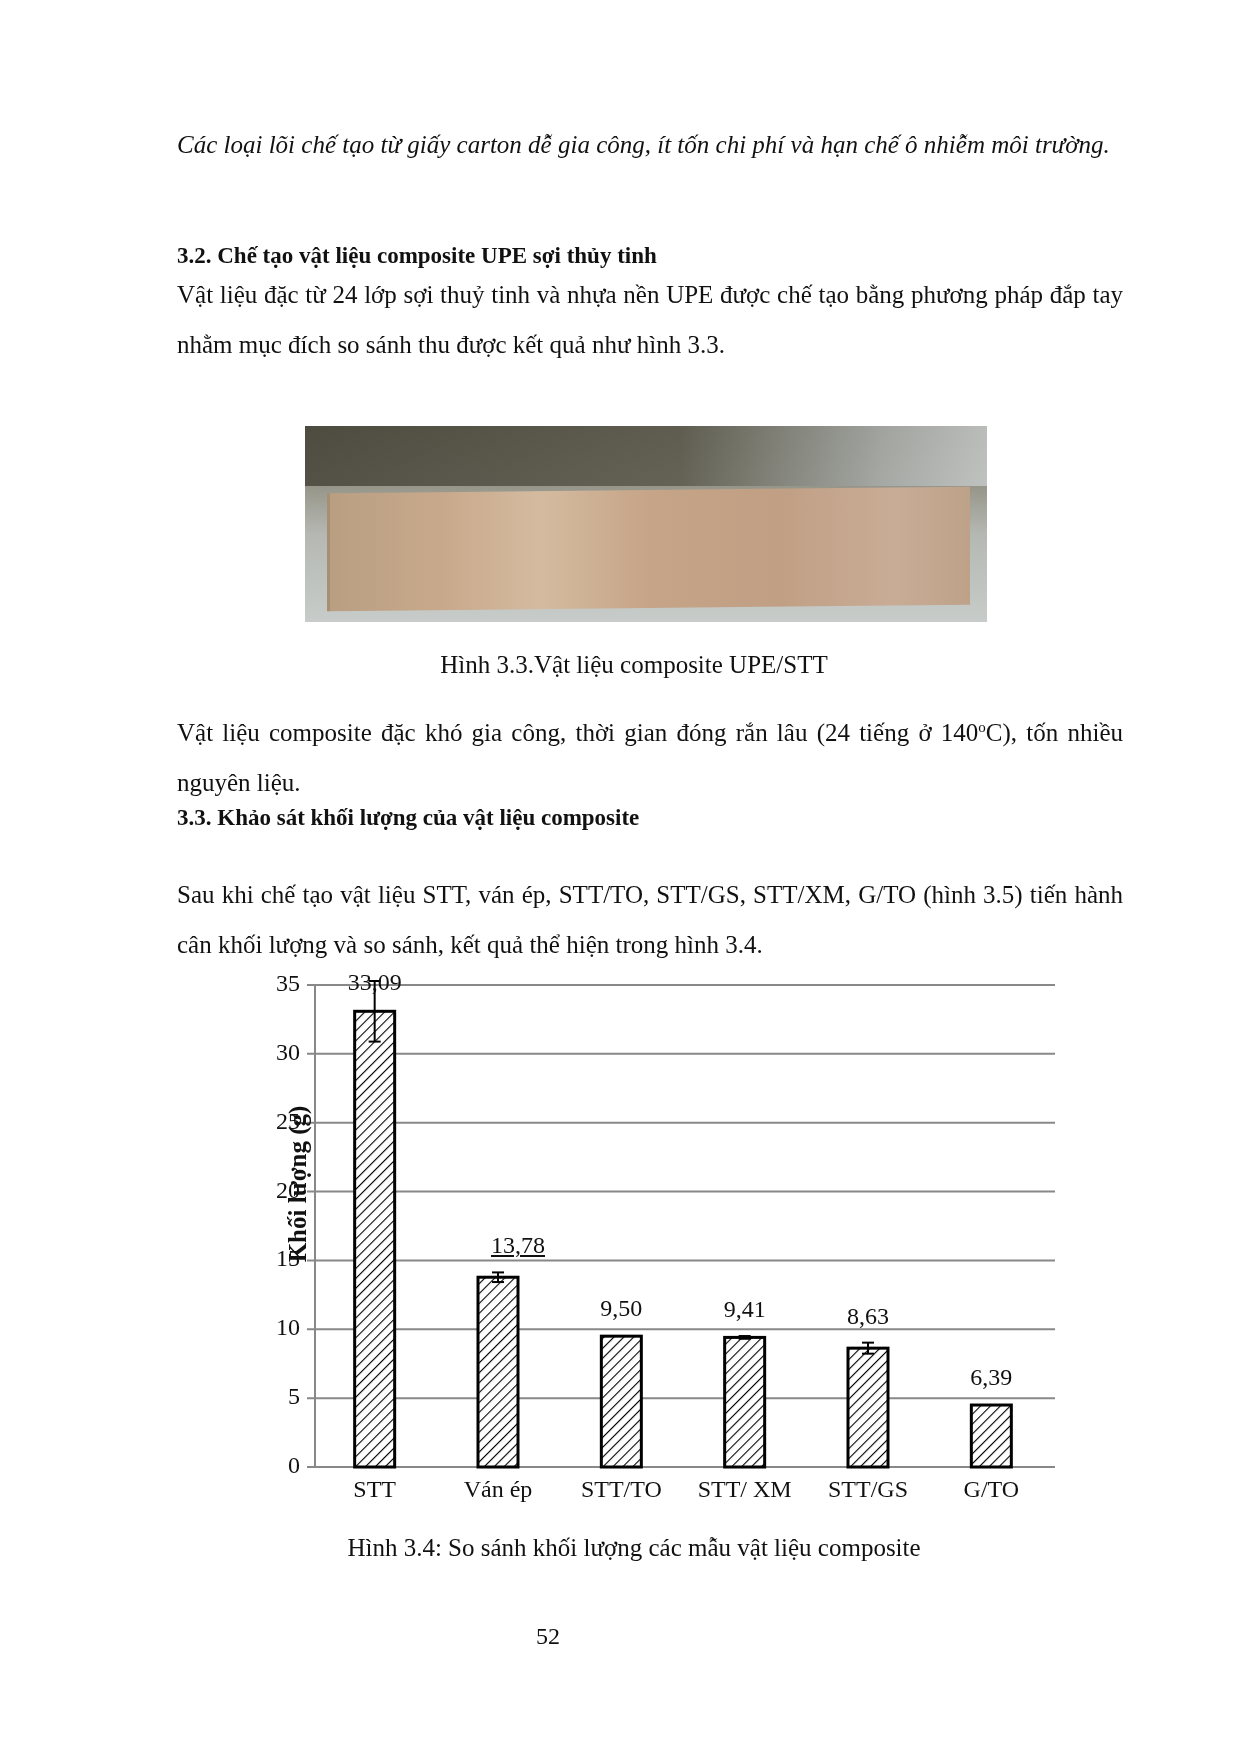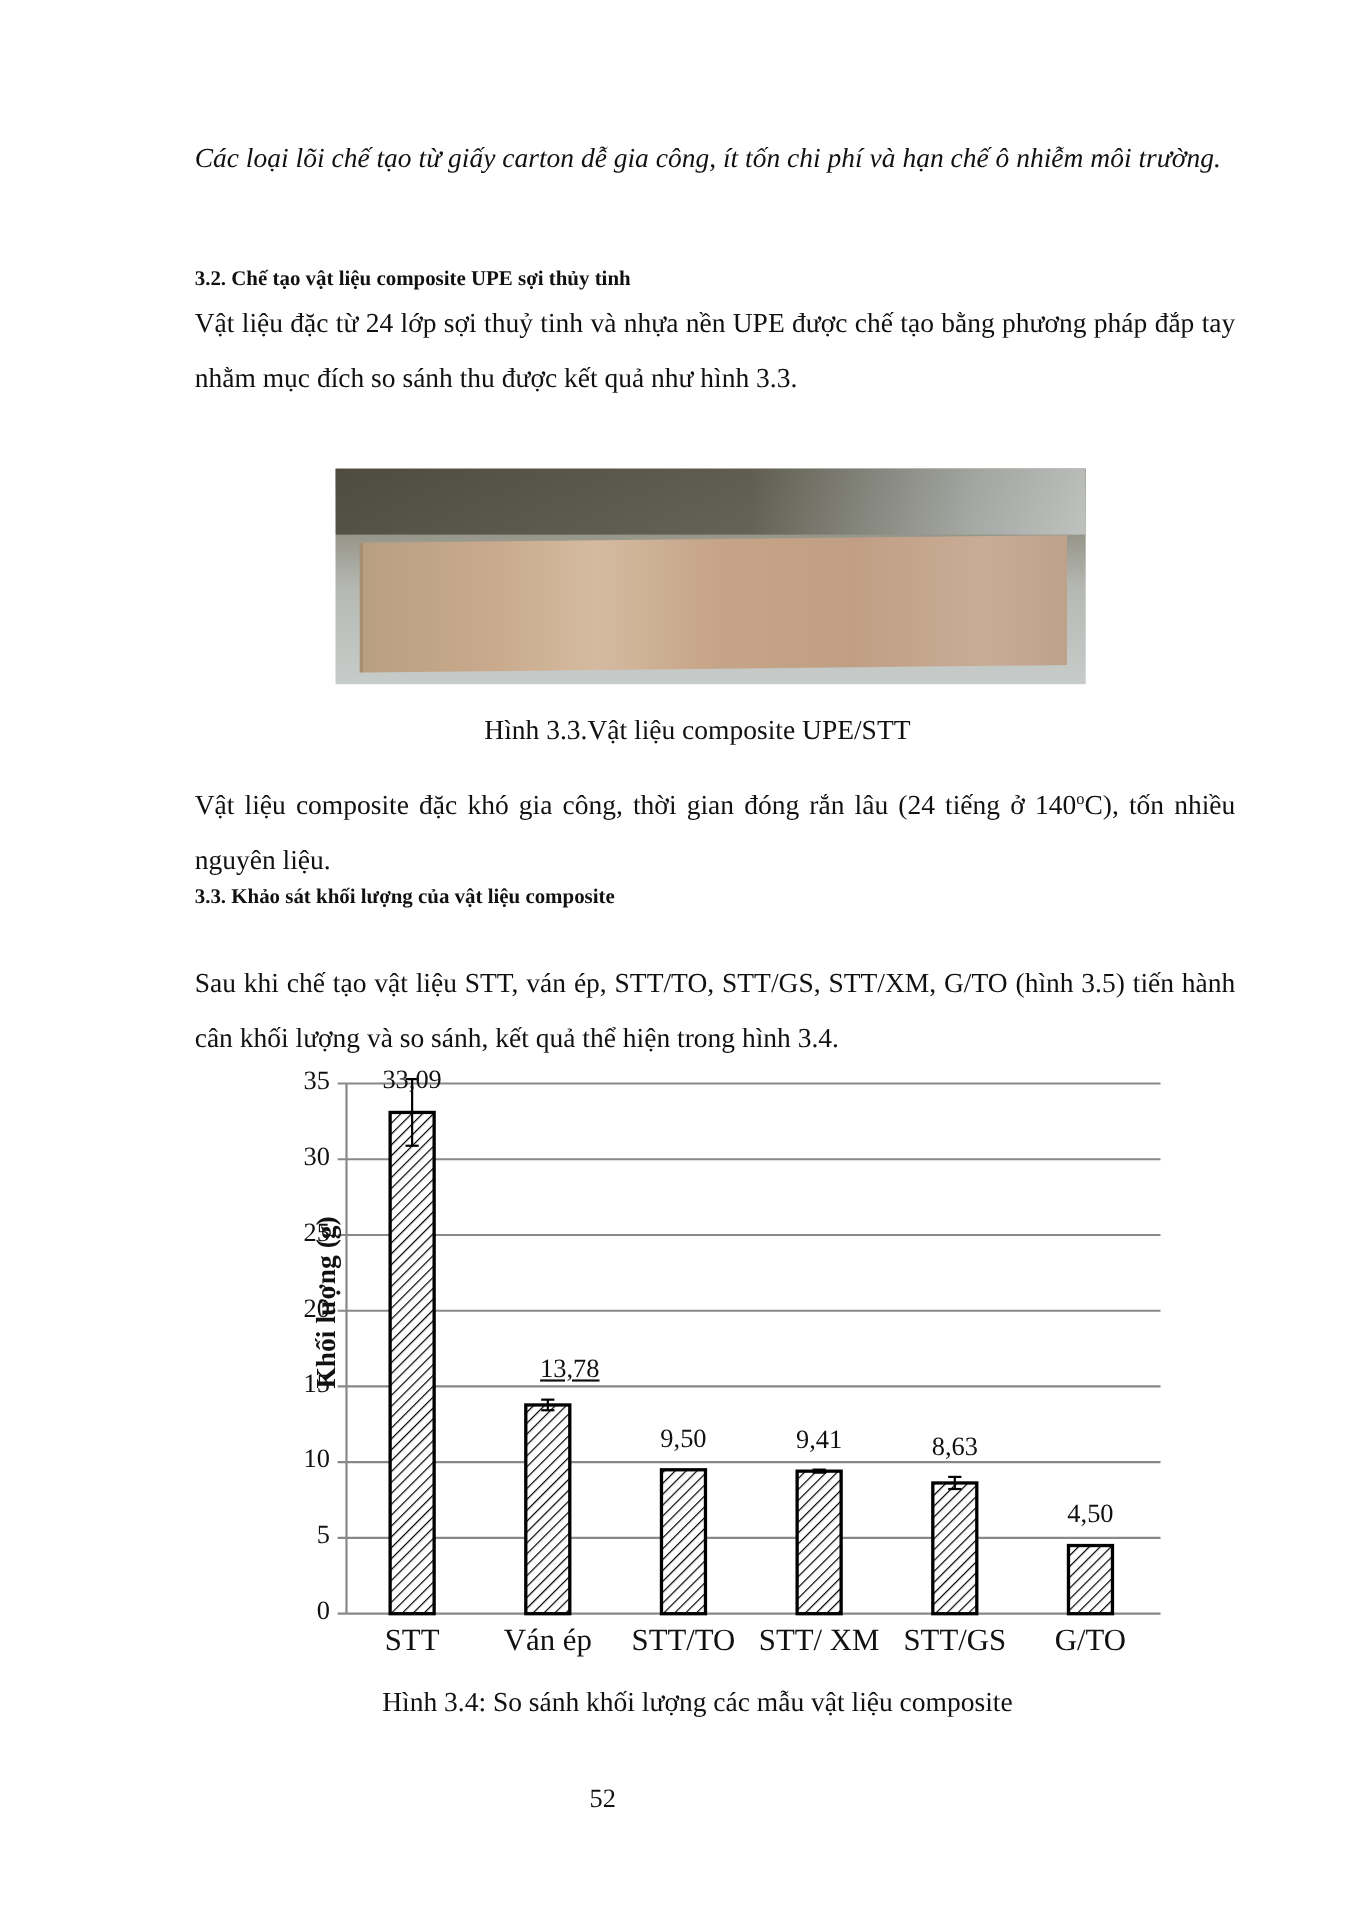--- a/index.html
+++ b/index.html
@@ -1,33 +1,33 @@
 <!DOCTYPE html>
 <html><head>
   <meta charset="utf-8">
   <style>
     html, body { margin: 0; padding: 0; background: #ffffff; }
     body { width: 1240px; height: 1754px; position: relative; overflow: hidden;
            font-family: "Liberation Serif", serif; color: #111; }
     .para { position: absolute; left: 177px; width: 946px; font-size: 25px; line-height: 50px;
             text-align: justify; text-align-last: left; margin: 0; }
-    .heading { position: absolute; left: 177px; font-size: 19px; font-weight: bold; margin: 0; }
+    .heading { position: absolute; left: 177px; font-size: 23px; font-weight: bold; margin: 0; }
     .caption { position: absolute; left: 0; width: 1240px; text-align: center; font-size: 25px; margin: 14px; }
     .photo { position: absolute; left: 305px; top: 426px; width: 682px; height: 196px; overflow: hidden;
              background: linear-gradient(180deg, #5e5a4c 0%, #8f8d80 25%, #b5b8b2 55%, #c7ccca 100%); }
     .photo .shadow { position: absolute; left: 0; top: 0; width: 100%; height: 60px;
              background: linear-gradient(90deg, #4c4a3e 0%, #5f5d50 55%, #a8aca8 85%, #c3c7c5 100%); opacity: .9; }
     .photo .sample { position: absolute; left: 22px; top: 64px; width: 640px; height: 118px;
              background: linear-gradient(90deg, #b99f82 0%, #c9a98c 18%, #d4bba0 33%, #c6a487 50%, #c09f84 70%, #c9ac96 88%, #bda289 100%);
              border-left: 3px solid #a98f72; transform: skewY(-0.6deg); }
     .page-number { position: absolute; top: 1623px; left: 0; width: 1096px; text-align: center; font-size: 24px; }
     .chart { position: absolute; left: 0; top: 0; width: 1240px; height: 1754px; pointer-events: none; }
     .chart * { pointer-events: auto; }
     .tick-label { position: absolute; font-size: 24px; text-align: right; width: 60px; left: 240px; }
-    .cat-label { position: absolute; font-size: 28px; text-align: center; width: 120px; top: 1476px; }
+    .cat-label { position: absolute; font-size: 24px; text-align: center; width: 120px; top: 1476px; }
     .val-label { position: absolute; font-size: 24px; text-align: center; width: 100px; }
     .ylabel { position: absolute; left: 168px; top: 1170px; width: 260px; font-size: 25px; font-weight: bold;
               text-align: center; transform: rotate(-90deg); transform-origin: center; }
     sup { font-size: 15px; }
   </style>
 </head>
 <body>
 
 <p class="para" style="top:120px;font-style:italic;">Các loại lõi chế tạo từ giấy carton dễ gia công, ít tốn chi phí và hạn chế ô nhiễm môi trường.</p>
 
@@ -113,20 +113,20 @@
       <div class="cat-label" style="left: 684.667px;">STT/ XM</div>
       <div class="cat-label" style="left: 808px;">STT/GS</div>
       <div class="cat-label" style="left: 931.333px;">G/TO</div>
     </div>
   <div id="val-labels">
       <div class="val-label" style="left: 324.667px; top: 969px;">33,09</div>
       <div class="val-label" style="left: 468px; top: 1232.41px; text-decoration: underline;">13,78</div>
       <div class="val-label" style="left: 571.333px; top: 1295.48px;">9,50</div>
       <div class="val-label" style="left: 694.667px; top: 1296.03px;">9,41</div>
       <div class="val-label" style="left: 818px; top: 1302.64px;">8,63</div>
-      <div class="val-label" style="left: 941.333px; top: 1364.34px;">4,50</div>
+      <div class="val-label" style="left: 941.333px; top: 1364.34px;">6,39</div>
     </div>
   <div class="ylabel">Khối lượng (g)</div>
 </div>
 
 <p class="caption" style="top:1520px;">Hình 3.4: So sánh khối lượng các mẫu vật liệu composite</p>
 
 <div class="page-number">52</div>
 
 </body></html>

